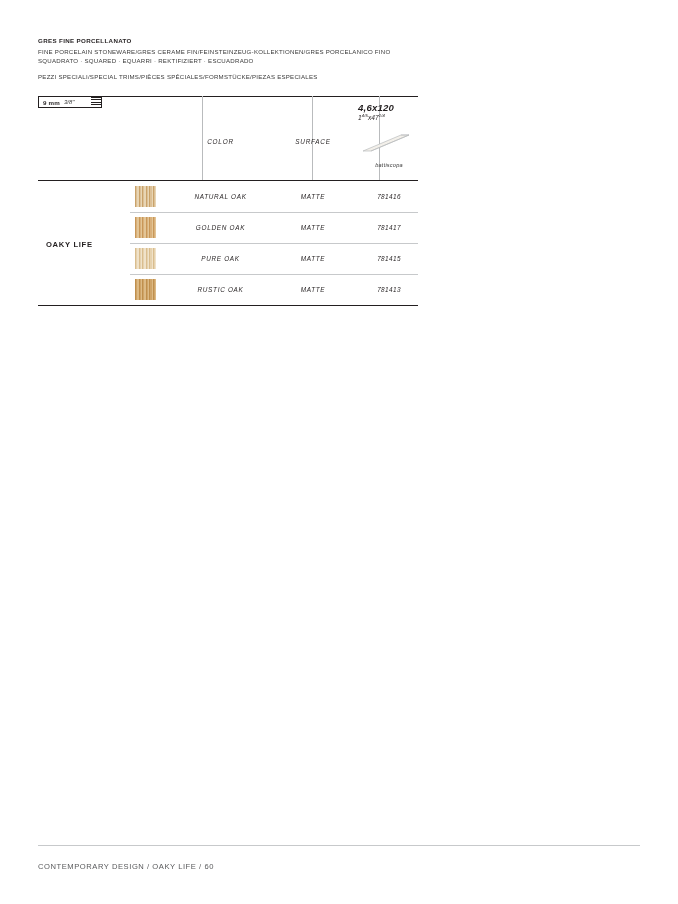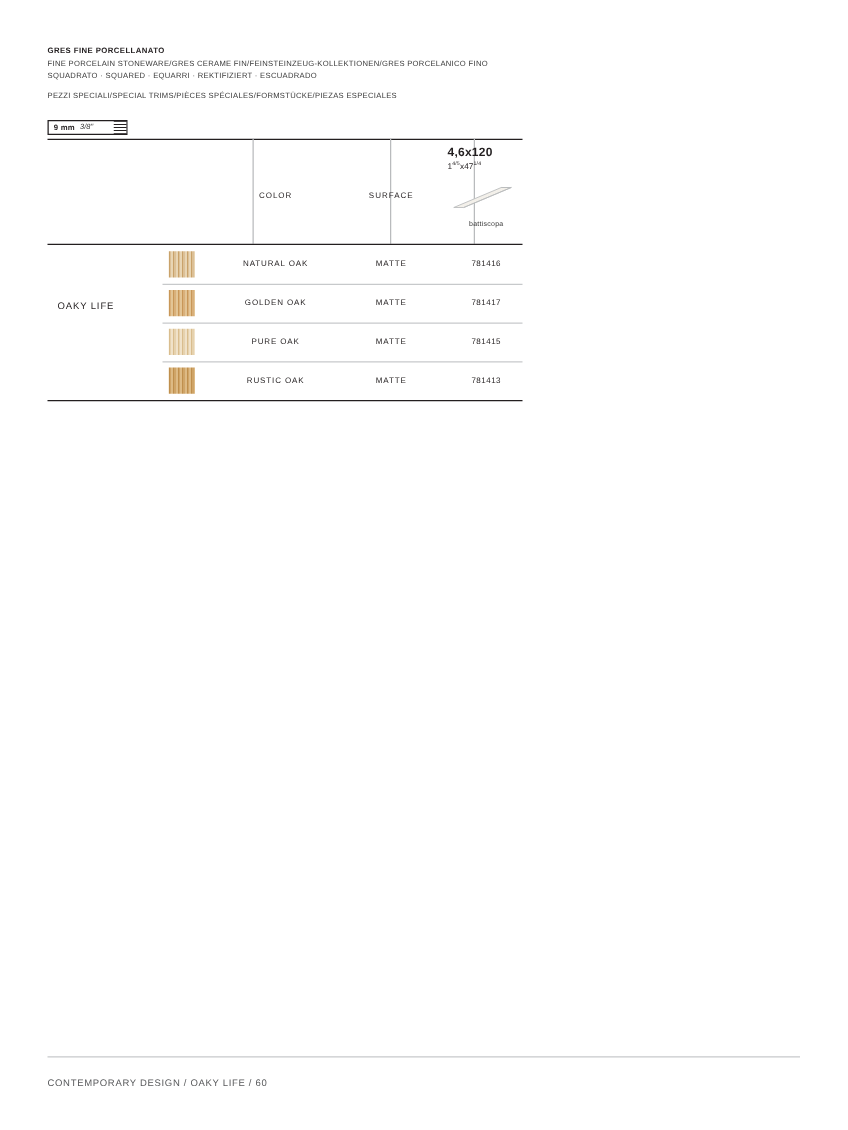--- a/index.html
+++ b/index.html
@@ -98,22 +98,23 @@
         to bottom,
         #231f20 0px, #231f20 1px,
         #ffffff 1px, #ffffff 2.4px
       );
   }
 
   
   .table {
     position: absolute;
     left: 38px;
-    top: 111px;
+    top: 96px;
     width: 380px;
+    font-style: italic;
   }
   .table-top-rule {
     position: absolute;
     left: 0;
     top: 0;
     width: 380px;
     height: 1px;
     background: #231f20;
   }
 
@@ -244,21 +245,21 @@
     font-size: 6.4px;
     letter-spacing: 0.4px;
     color: #231f20;
   }
 
   .series-name {
     position: absolute;
     left: 46px;
     top: 240px;
     font-size: 7.6px;
-    font-weight: normal;
+    font-weight: bold;
     letter-spacing: 0.7px;
     color: #231f20;
     text-transform: uppercase;
     text-align: center;
   }
 
   
   .footer-rule {
     position: absolute;
     left: 38px;

